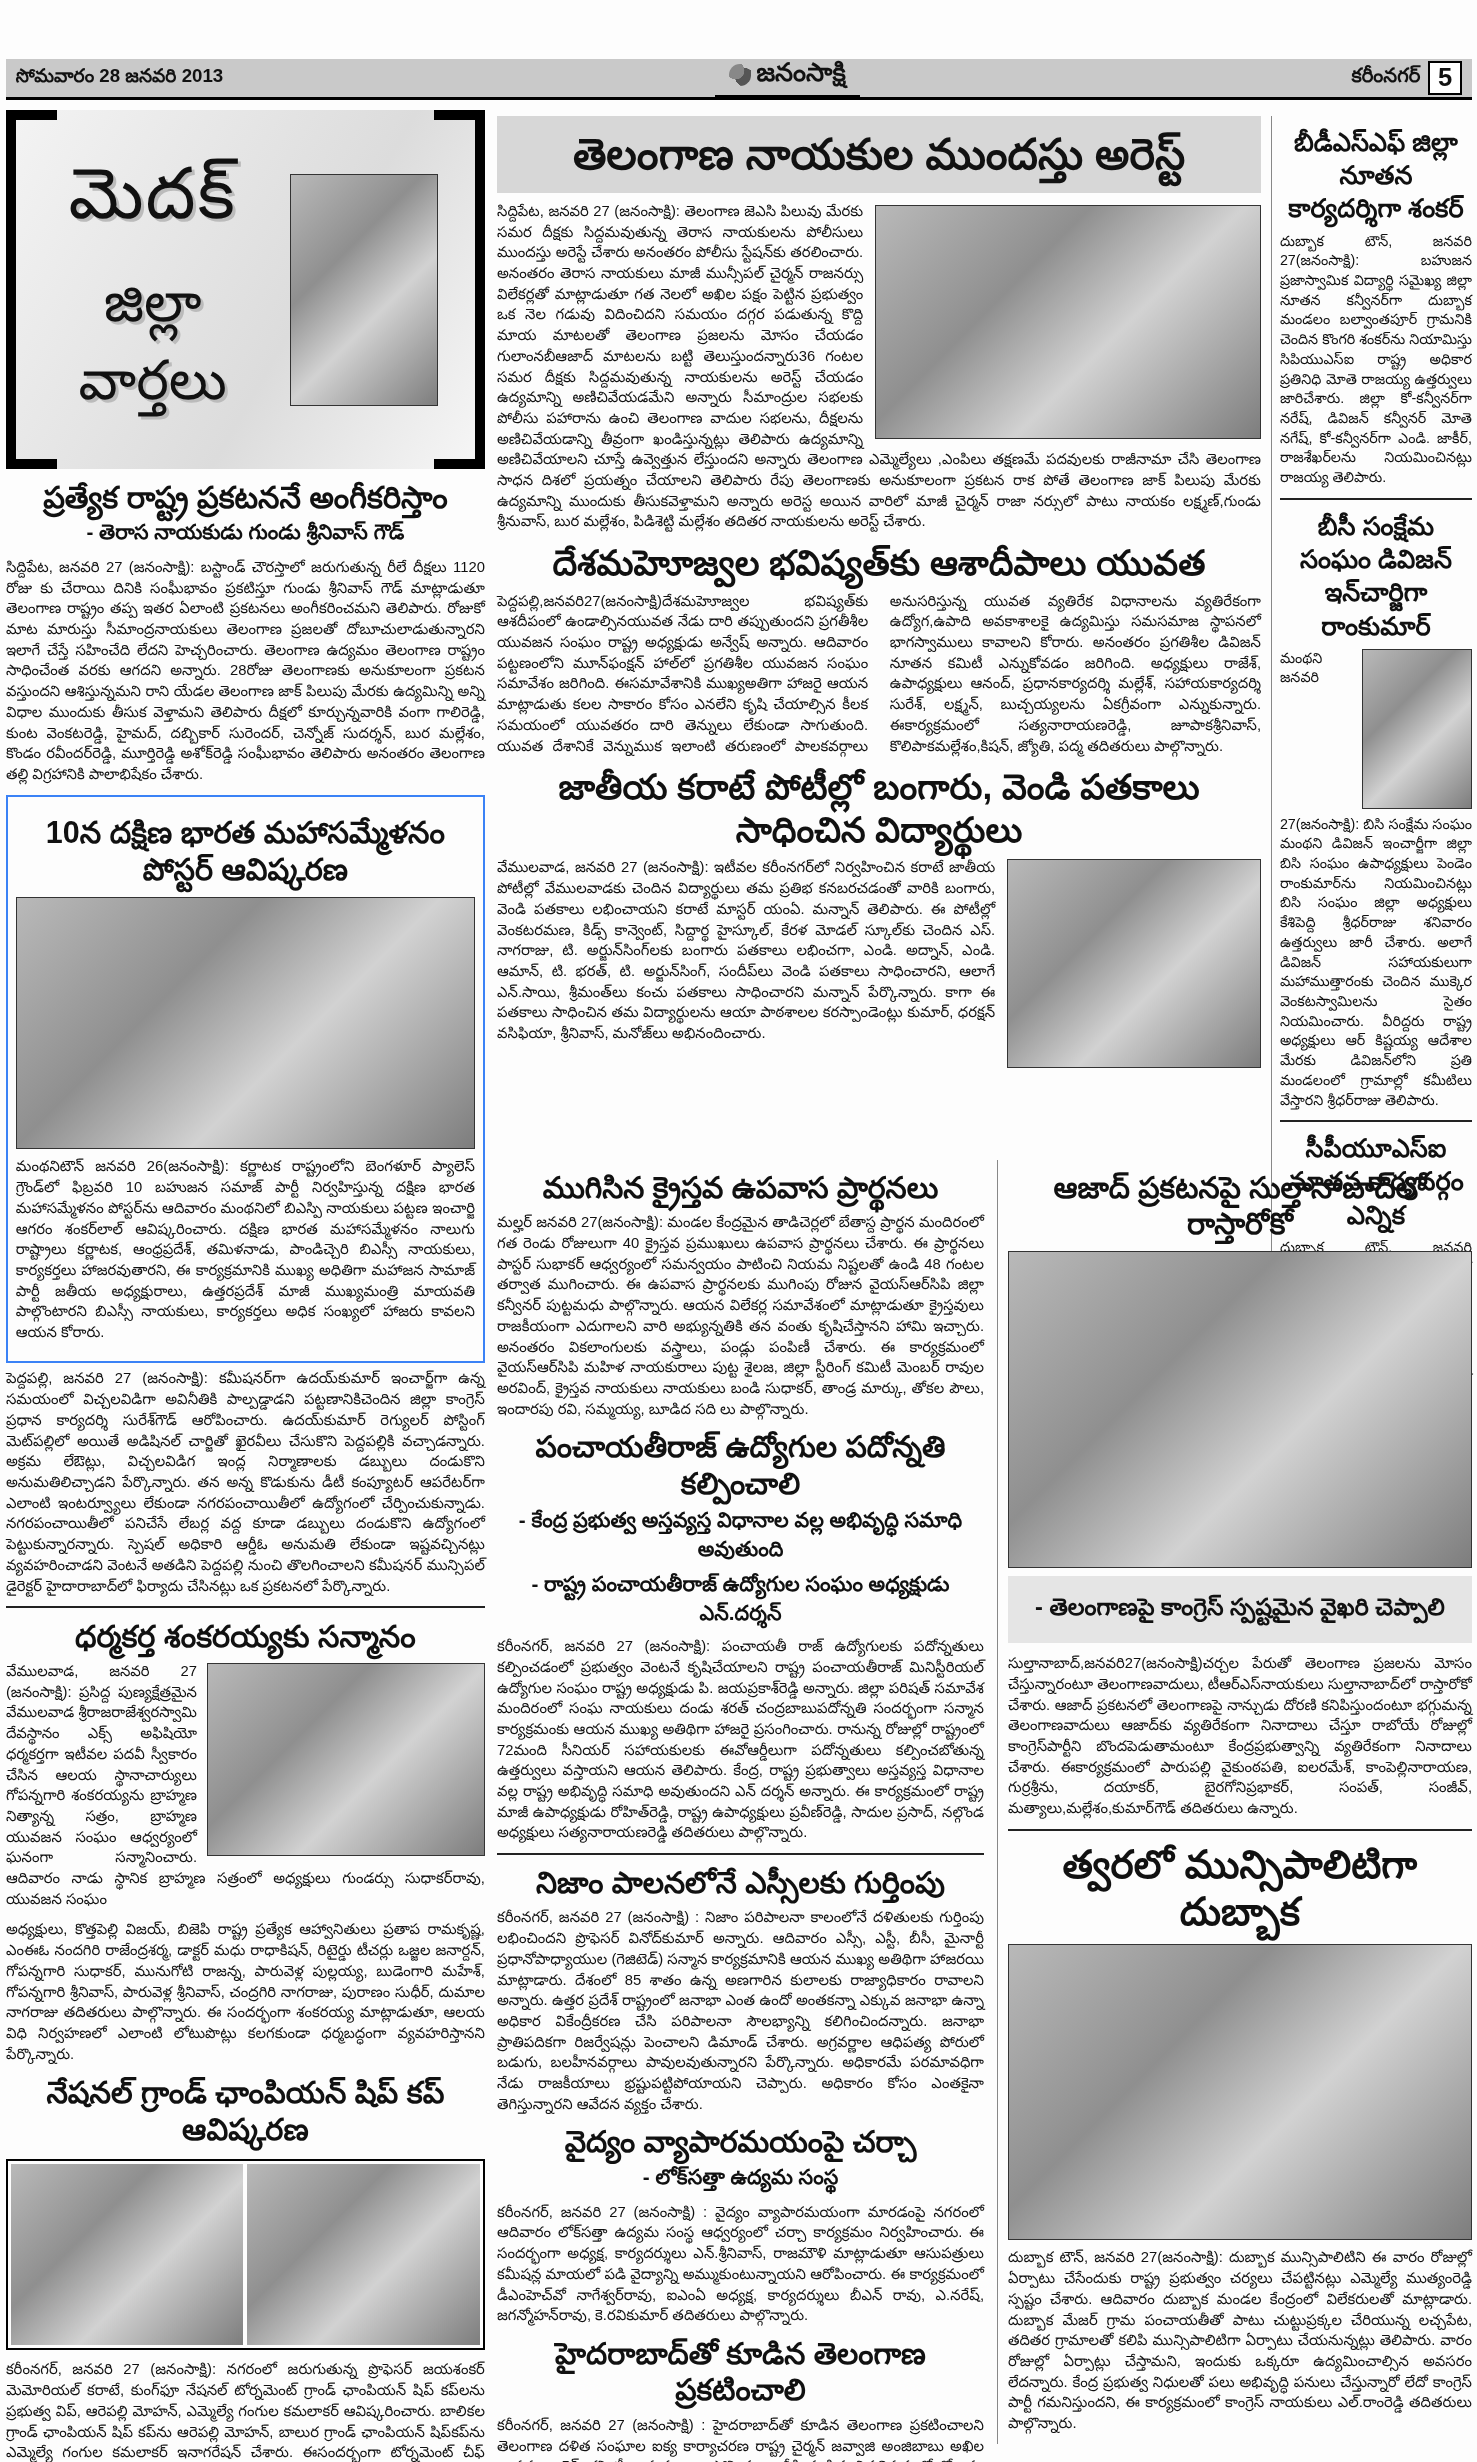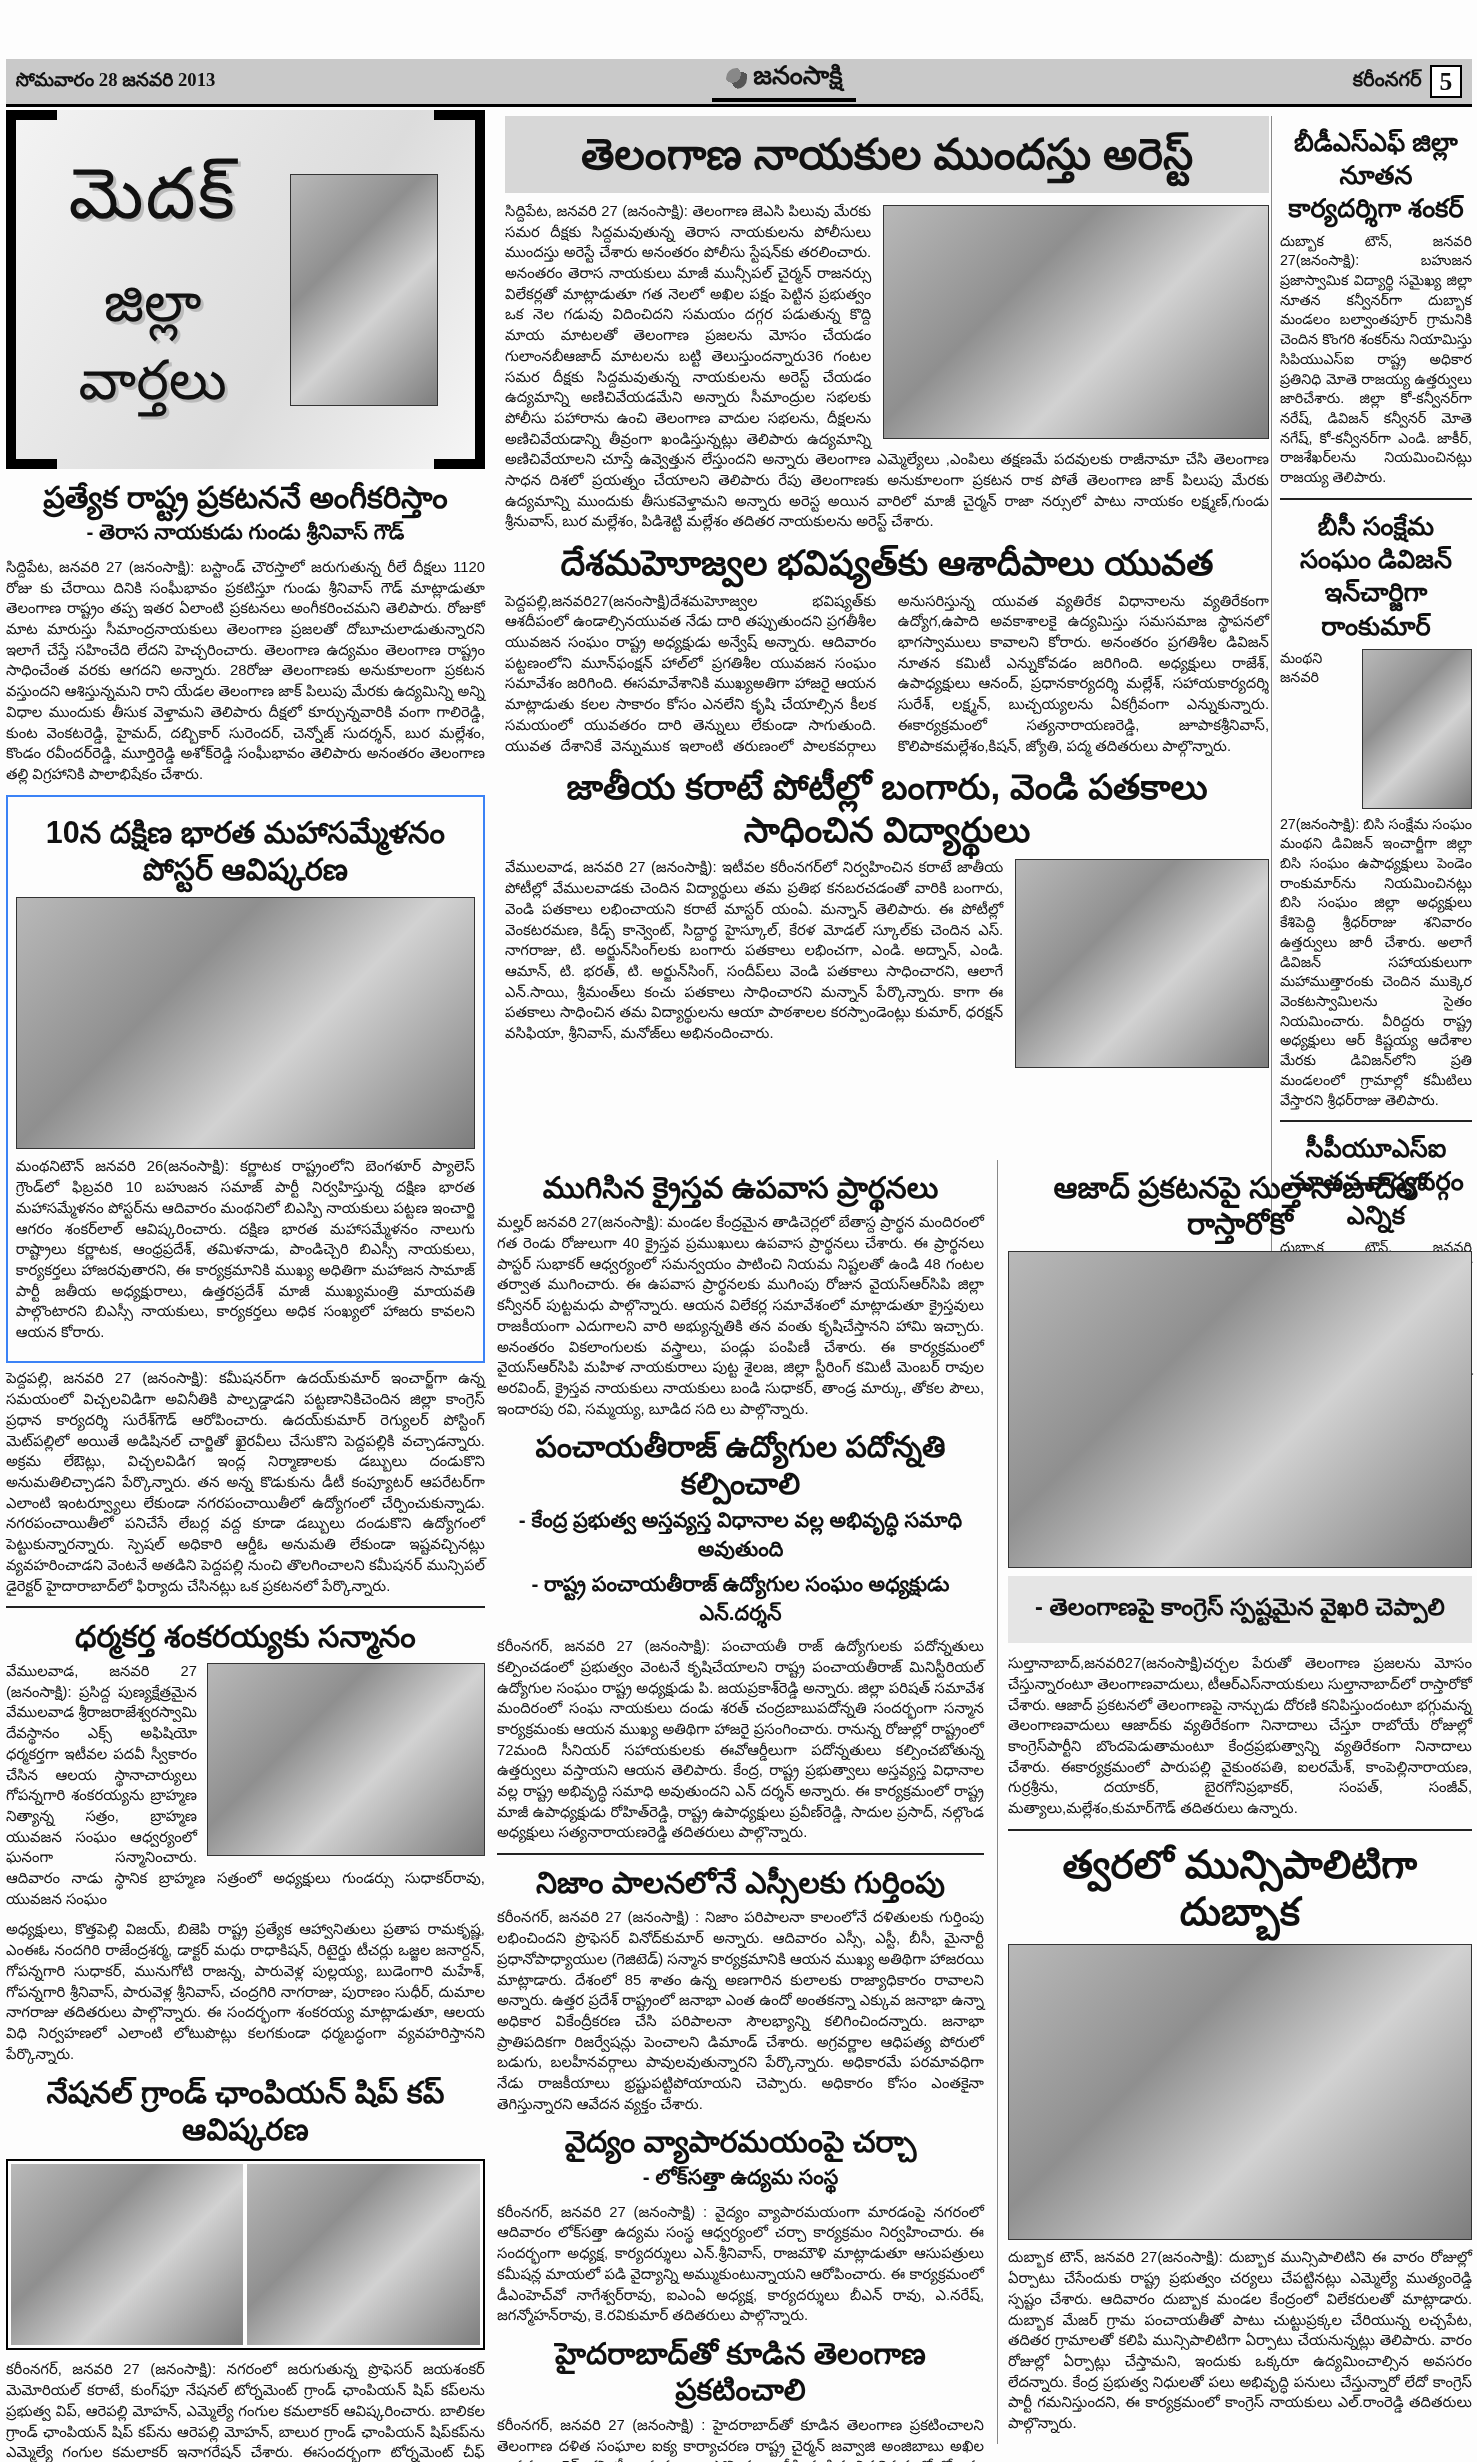--- a/index.html
+++ b/index.html
@@ -1,42 +1,42 @@
 <!DOCTYPE html>
 <html><head>
 <meta charset="utf-8">
 <style>
   html,body{margin:0;padding:0;background:#e9e9e9;}
   #page{position:relative;width:1478px;height:2463px;background:#fdfdfd;margin:0 auto;
         font-family:"Liberation Sans","DejaVu Sans",sans-serif;color:#111;overflow:hidden;}
   
-  #header{position:absolute;top:59px;left:5.9px;right:5.9px;height:48px;background:#c9c9c9;
+  #header{position:absolute;top:59px;left:5.9px;right:5.9px;height:41px;background:#c9c9c9;
           border-bottom:3.9px solid #000;display:flex;align-items:center;justify-content:space-between;
-          padding:0 9.9px;box-sizing:border-box;font-family:Liberation Serif, serif;}
+          padding:0 9.9px;box-sizing:border-box;}
   .hdr-date{font-weight:bold;font-size:18.7px;}
   .hdr-center{display:flex;align-items:center;gap:5.9px;font-weight:bold;font-size:25.6px;
               border-bottom:4.9px solid #000;padding:0 13.8px 2px 13.8px;}
   .leaf{display:inline-block;width:21.7px;height:21.7px;background:
         radial-gradient(circle at 30% 30%,#888 0 40%,transparent 41%),
         radial-gradient(circle at 70% 60%,#555 0 45%,transparent 46%);
         border-radius:50% 0 50% 50%;}
   .hdr-right{display:flex;align-items:center;gap:7.9px;}
   .hdr-edition{font-weight:bold;font-size:19.7px;}
   .hdr-pagenum{background:#fff;border:2px solid #000;font-weight:bold;font-size:25.6px;
                padding:0 7.9px;line-height:29.6px;}
   
   .photo{background:linear-gradient(135deg,#b9b9b9 0%,#8f8f8f 35%,#d2d2d2 60%,#7d7d7d 100%);
          border:1px solid #333;box-sizing:border-box;}
   .body-txt{font-size:14.8px;line-height:1.4;text-align:justify;margin:5.9px 0 9.9px 0;}
   .headline{font-weight:bold;text-align:center;line-height:1.22;margin:9.9px 0 3.9px 0;}
   .subhead{font-weight:bold;text-align:center;font-size:20.7px;margin:3.9px 0 7.9px 0;}
   .rule{border-top:2px solid #222;margin:9.9px 0;}
   
   #leftcol{position:absolute;top:110px;left:5.9px;width:479px;}
-  #centertop{position:absolute;top:116px;left:497px;width:764px;margin-left:8px;}
+  #centertop{position:absolute;top:116px;left:497px;width:764px;}
   #sidebar{position:absolute;top:116px;left:1271px;width:201px;border-left:1px solid #888;
            padding-left:7.9px;box-sizing:border-box;}
   #midleft{position:absolute;top:1160px;left:497px;width:487px;}
   #midright{position:absolute;top:1160px;left:997px;width:475px;border-left:1px solid #888;
             padding-left:9.9px;box-sizing:border-box;}
   
   #masthead{position:relative;height:359px;padding:13.8px 17.7px;box-sizing:border-box;
             display:flex;align-items:center;gap:7.9px;background:linear-gradient(120deg,#f4f4f4,#dcdcdc 60%,#f7f7f7);}
   #masthead::before,#masthead::after{content:"";position:absolute;top:0;bottom:0;width:41px;}
   #masthead::before{left:0;border:10.8px solid #000;border-right:none;}

